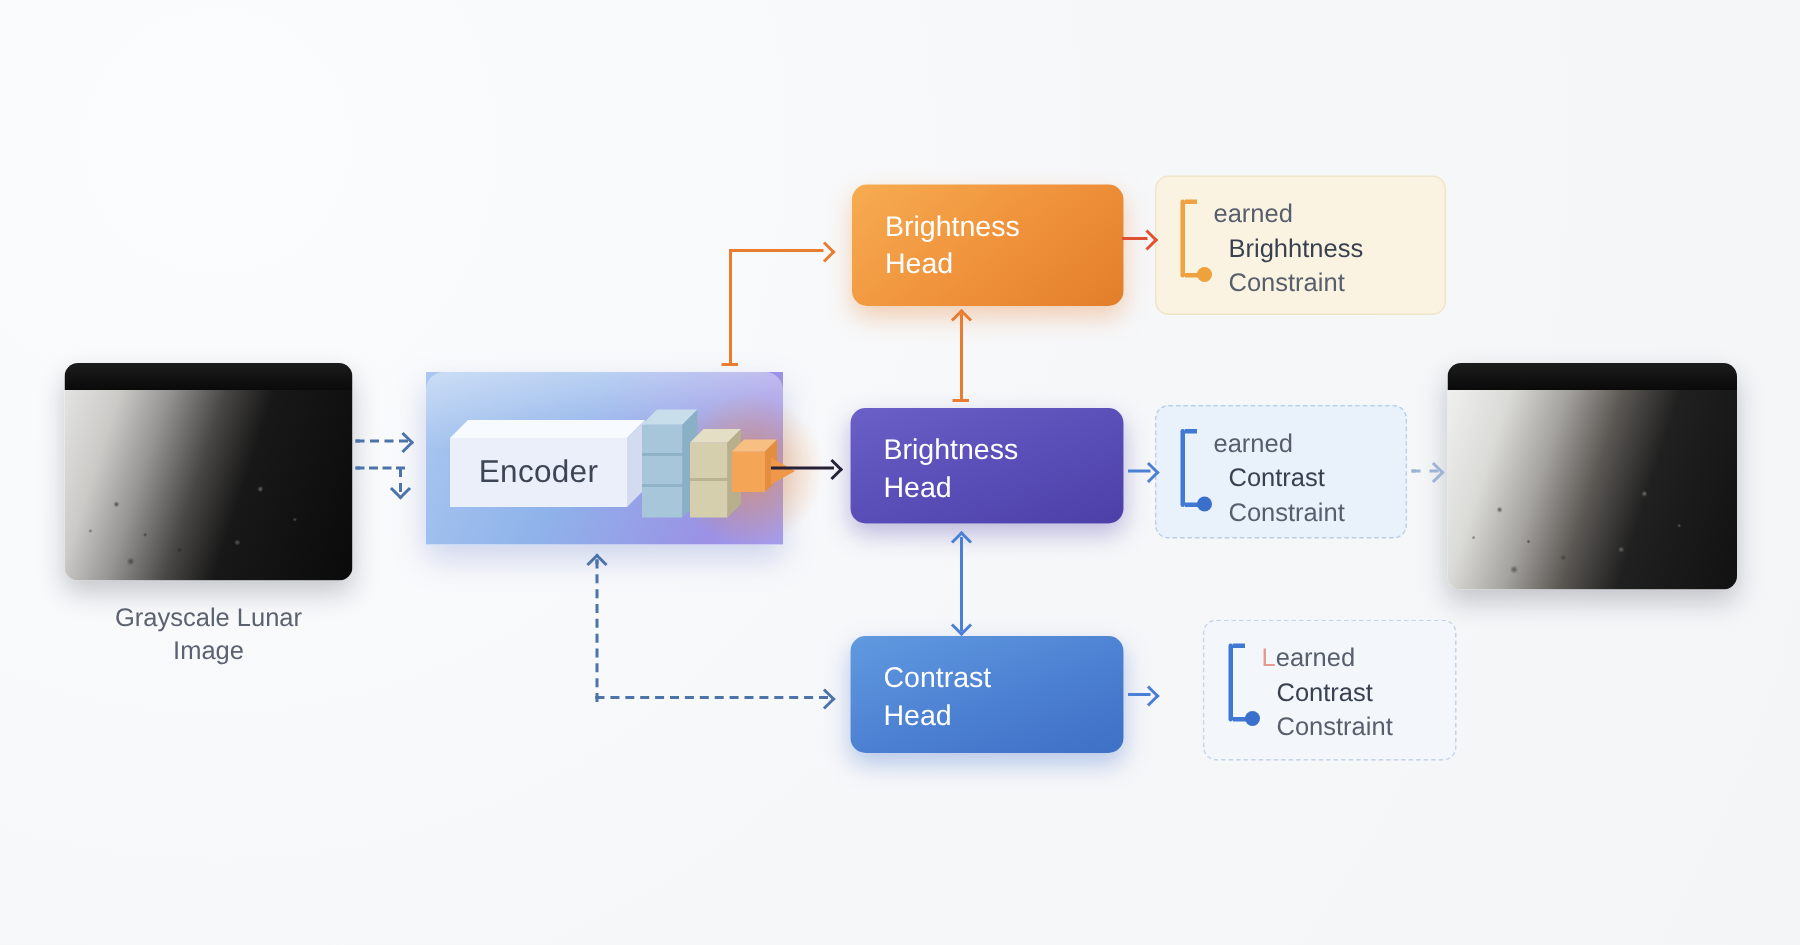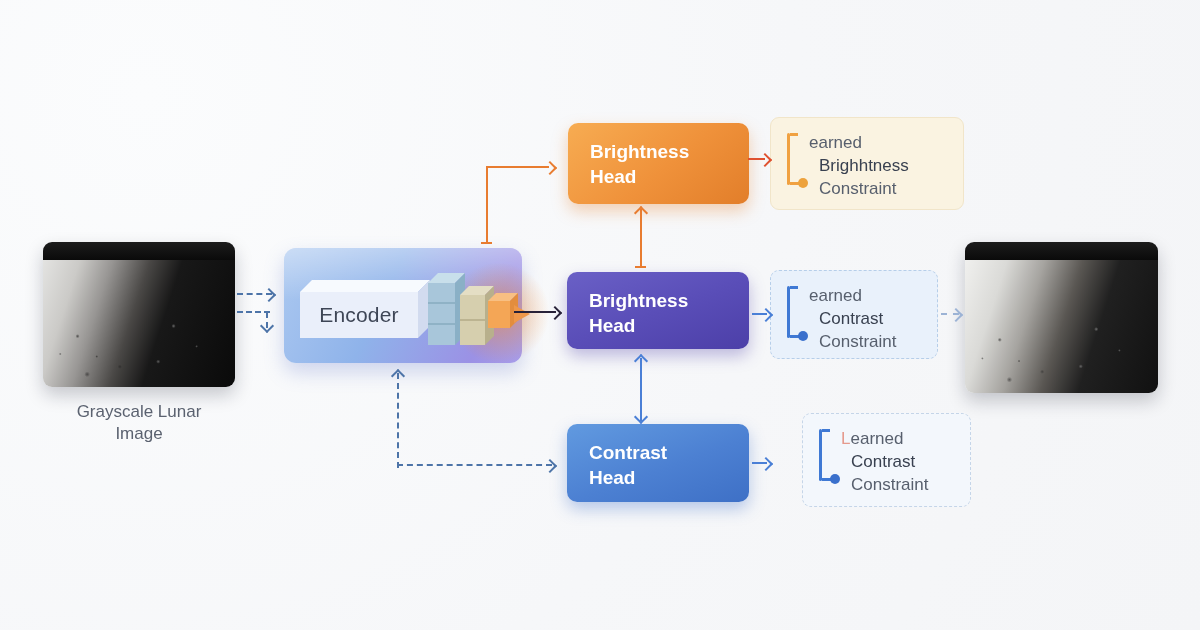--- a/index.html
+++ b/index.html
@@ -25,21 +25,21 @@
     radial-gradient(circle 3px at 68% 52%,rgba(225,225,225,.4),transparent 70%),
     radial-gradient(circle 2px at 80% 68%,rgba(205,205,205,.35),transparent 70%),
     radial-gradient(circle 3px at 60% 80%,rgba(195,195,195,.4),transparent 70%);}
   .photo-in{left:43px;top:242px;width:192px;height:145px;}
   .photo-out{left:965px;top:242px;width:193px;height:151px;}
   .caption{position:absolute;color:#5b6270;font-size:17px;line-height:22px;text-align:center;}
   .cap-in{left:29px;top:401px;width:220px;}
   .cap-out{left:955px;top:408px;width:213px;}
 
   
-  .encoder{position:absolute;left:284px;top:248px;width:238px;height:115px;border-radius:12px;
+  .encoder{position:absolute;left:284px;top:248px;width:238px;height:115px;border-radius:0;
     background:linear-gradient(115deg,#abc8f0 0%,#8fb3ea 42%,#9b91e5 82%,#a79ce9 100%);
     box-shadow:0 9px 20px rgba(95,115,200,.28);}
   .encoder .sheen{position:absolute;inset:0;border-radius:12px;
     background:linear-gradient(180deg,rgba(255,255,255,.38),rgba(255,255,255,0) 45%);}
   .encoder .glow{position:absolute;left:160px;top:10px;width:110px;height:110px;
     background:radial-gradient(circle,rgba(243,145,58,.6) 0%,rgba(243,145,58,0) 65%);}
   .box3d{position:absolute;left:16px;top:44px;width:118px;height:46px;background:#eaeffa;
     display:flex;align-items:center;justify-content:center;}
   .box3d .lbl{color:#3e4656;font-size:21px;font-weight:500;letter-spacing:.2px;}
   .ftop{position:absolute;background:#f7fafe;transform:skewX(-45deg);transform-origin:bottom left;}
@@ -55,21 +55,21 @@
     background:linear-gradient(180deg,#d6cfae 0 48%,#bcb491 48% 52%,#d6cfae 52% 100%);}
   .cu-tan .ftop{left:0;top:-9px;width:25px;height:9px;background:#e4dec4;}
   .cu-tan .frgt{left:25px;top:0;width:9px;height:50px;background:#b8b08c;}
   .cu-org{left:204px;top:53px;width:22px;height:27px;background:#f4a656;}
   .cu-org .ftop{left:0;top:-8px;width:22px;height:8px;background:#f8bf82;}
   .cu-org .frgt{left:22px;top:0;width:8px;height:27px;background:#e38d3e;}
   .cone{position:absolute;left:230px;top:57px;width:0;height:0;
     border-left:16px solid #ef984a;border-top:9px solid transparent;border-bottom:9px solid transparent;}
 
   
-  .head{position:absolute;border-radius:10px;color:#fff;font-size:19px;font-weight:700;
+  .head{position:absolute;border-radius:10px;color:#fff;font-size:19px;font-weight:400;
     line-height:25px;padding:16px 18px 0 22px;box-sizing:border-box;}
   .head-orange{left:568px;top:123px;width:181px;height:81px;
     background:linear-gradient(140deg,#f7ac52 0%,#ef913a 55%,#e27e2a 100%);
     box-shadow:0 7px 16px rgba(230,130,45,.35);}
   .head-purple{left:567px;top:272px;width:182px;height:77px;
     background:linear-gradient(160deg,#6a60c6 0%,#5a4eb8 50%,#4c3fa8 100%);
     box-shadow:0 7px 16px rgba(80,65,170,.35);}
   .head-blue{left:567px;top:424px;width:182px;height:78px;
     background:linear-gradient(160deg,#619ae0 0%,#4c80d2 55%,#3e70c6 100%);
     box-shadow:0 7px 16px rgba(60,110,200,.35);}

